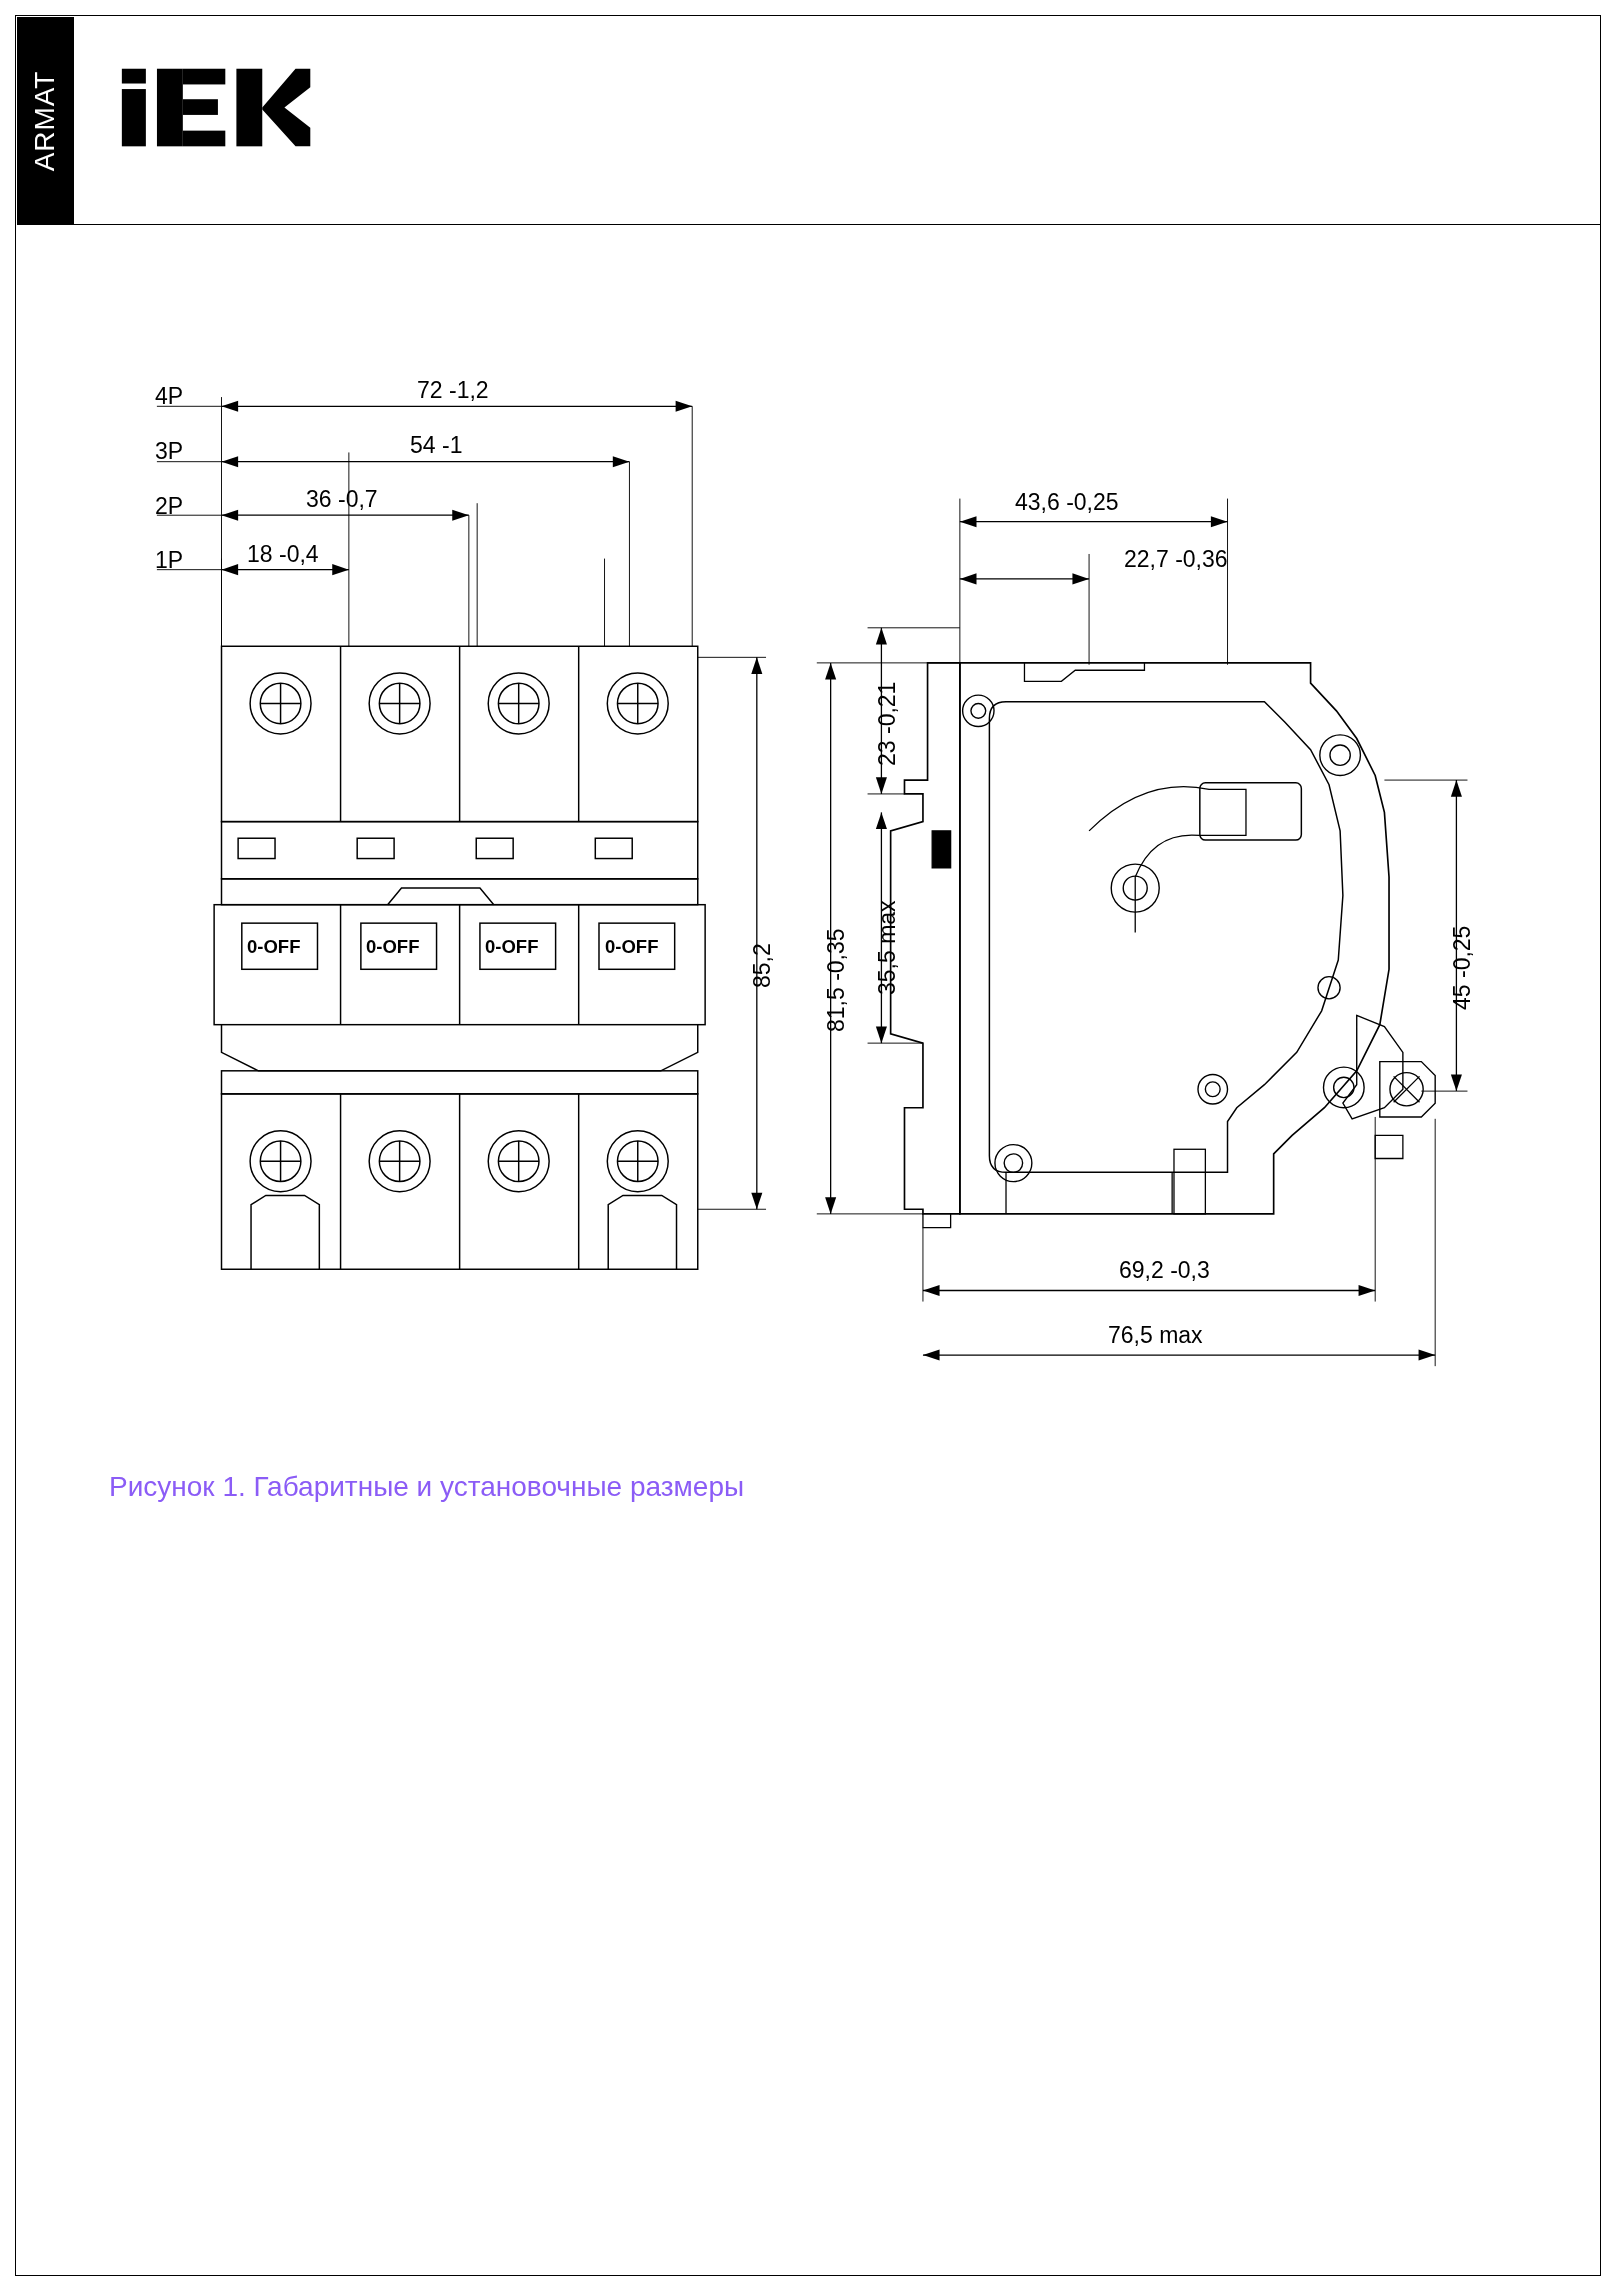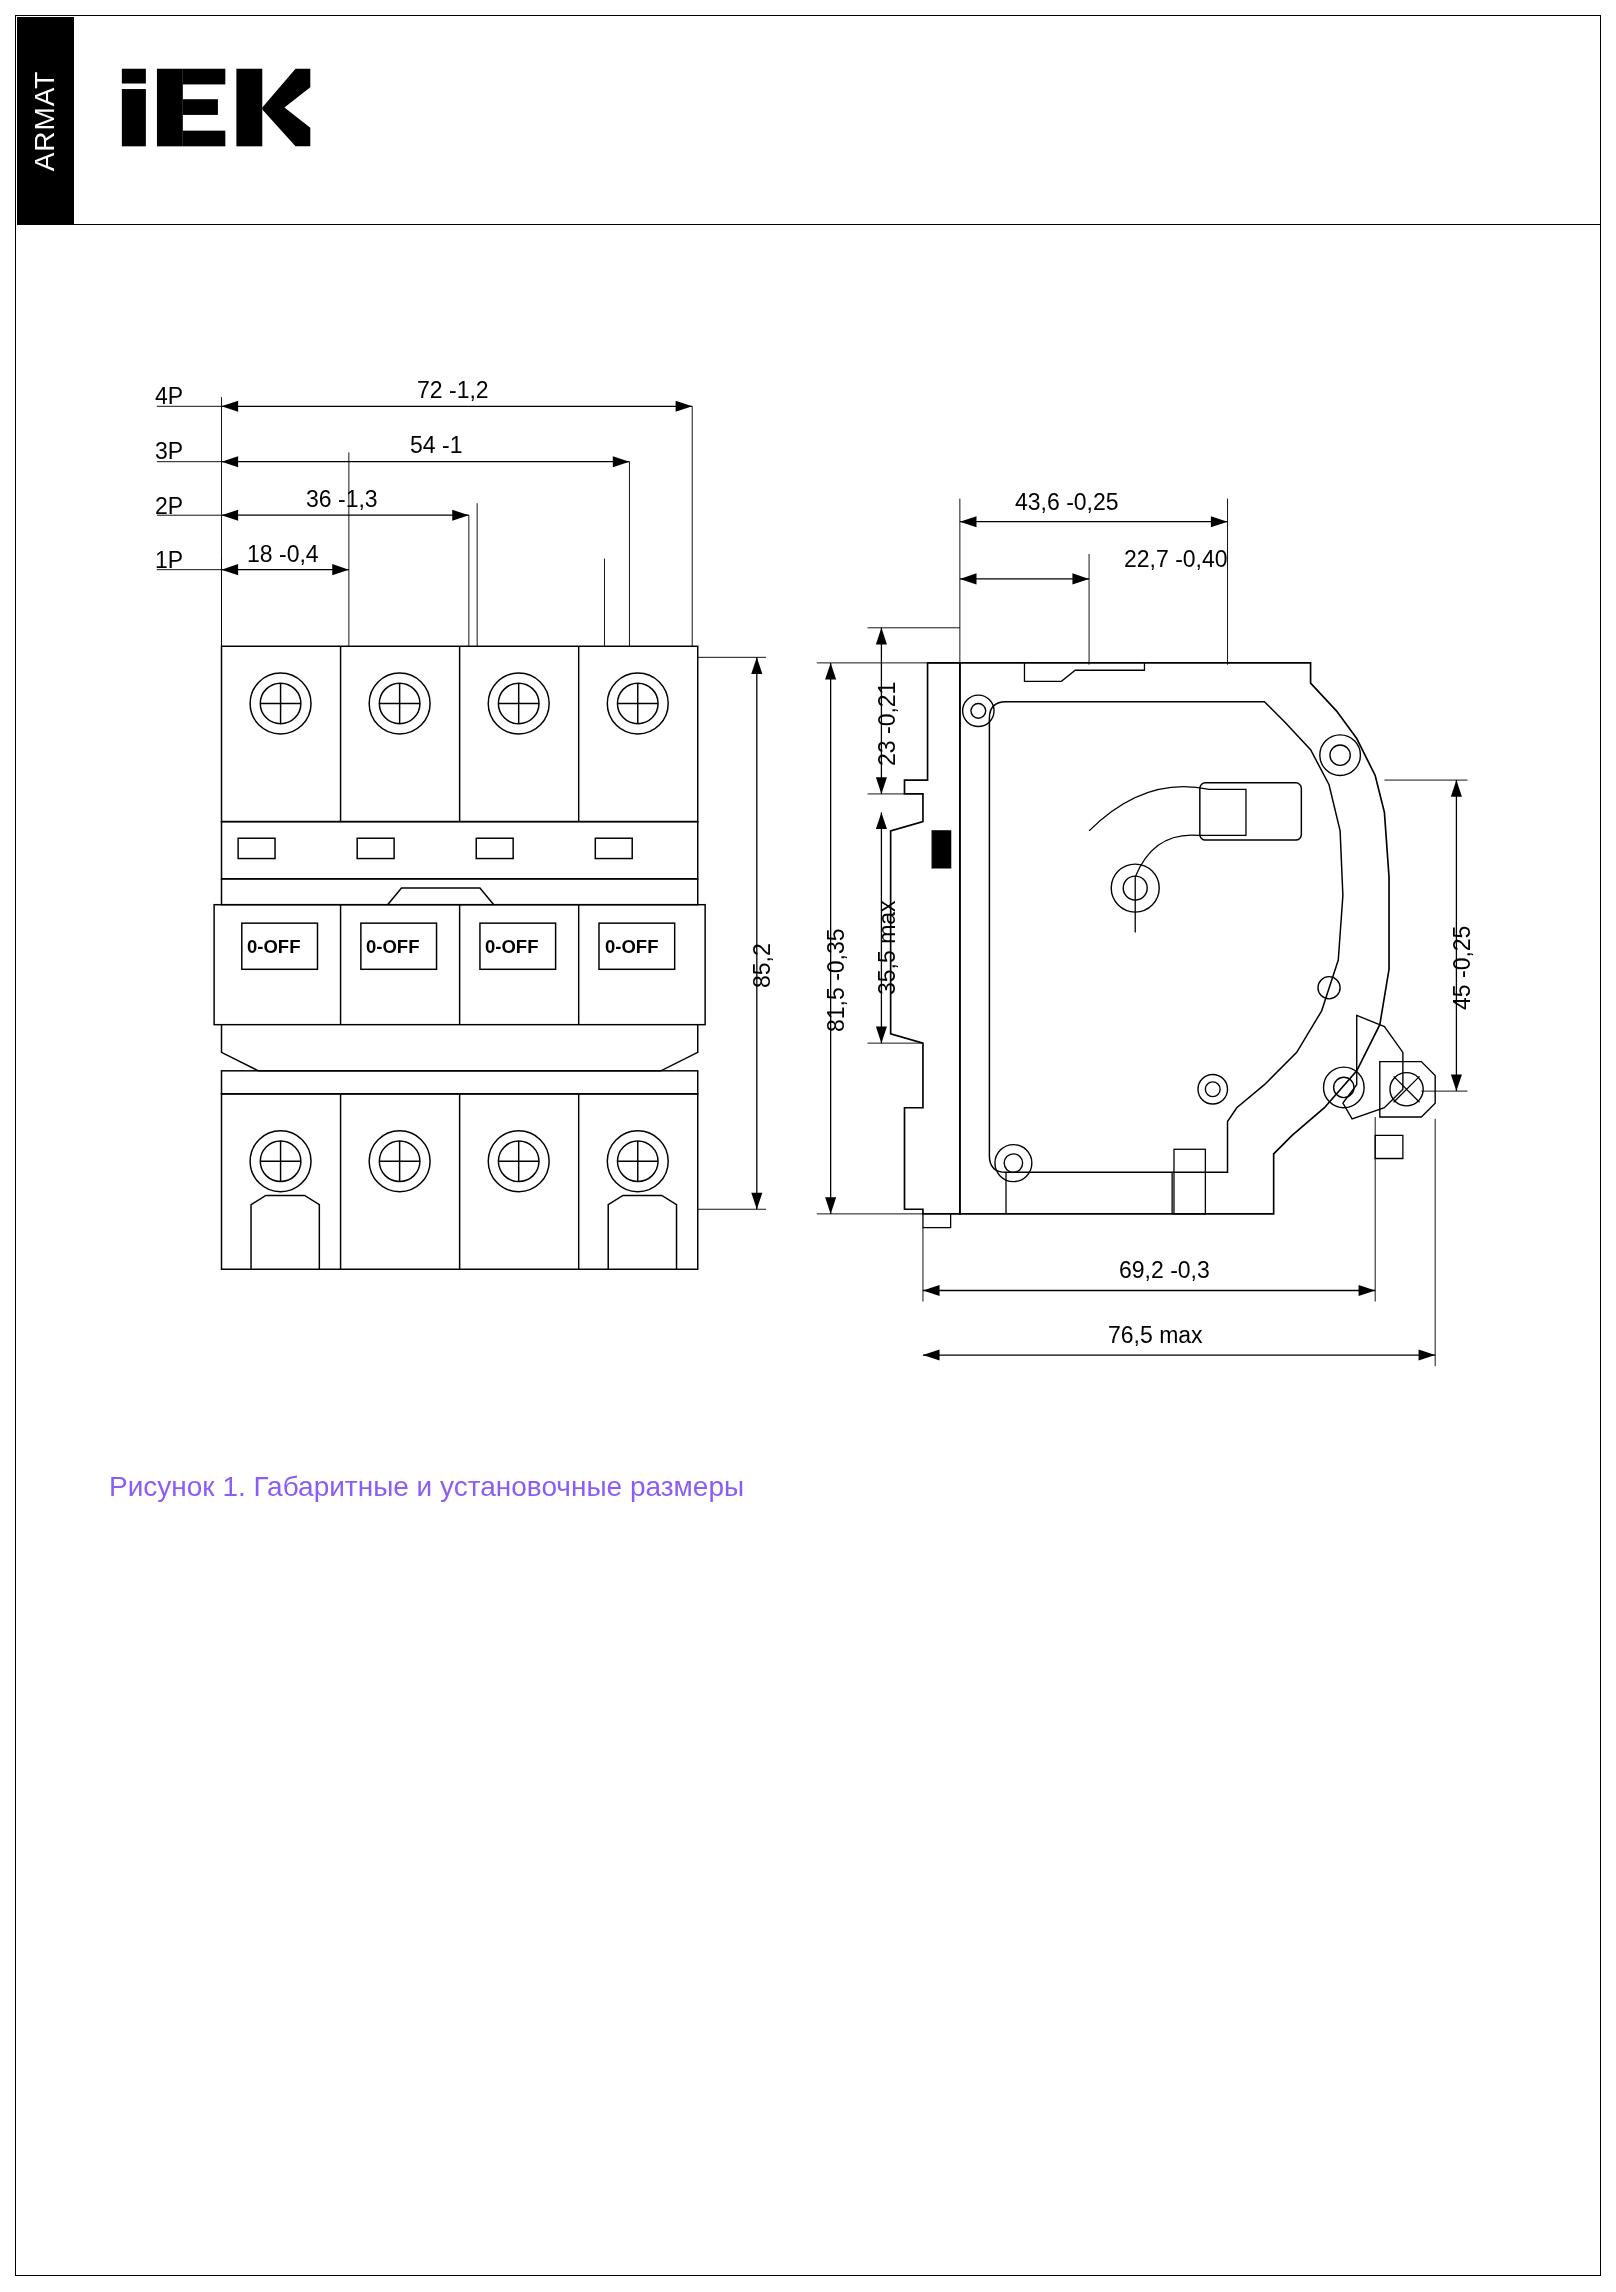--- a/index.html
+++ b/index.html
@@ -395,32 +395,32 @@
   </g>
 </svg>
 
 <div class="pole-lbl" style="left:155px; top:383px;">4P</div>
 <div class="pole-lbl" style="left:155px; top:438px;">3P</div>
 <div class="pole-lbl" style="left:155px; top:493px;">2P</div>
 <div class="pole-lbl" style="left:155px; top:547px;">1P</div>
 
 <div class="dim" style="left:417px; top:377px;">72 -1,2</div>
 <div class="dim" style="left:377px; top:432px;margin-left:33px;">54 -1</div>
-<div class="dim" style="left:306px; top:486px;">36 -1,3</div>
+<div class="dim" style="left:306px; top:486px;">36 -0,7</div>
 <div class="dim" style="left:247px; top:541px;">18 -0,4</div>
 
 <div class="off-lbl" style="left:247px; top:936px;">0-OFF</div>
 <div class="off-lbl" style="left:366px; top:936px;">0-OFF</div>
 <div class="off-lbl" style="left:485px; top:936px;">0-OFF</div>
 <div class="off-lbl" style="left:605px; top:936px;">0-OFF</div>
 
 <div class="dim rot" style="left:749px; top:988px;">85,2</div>
 
 <div class="dim" style="left:1015px; top:489px;">43,6 -0,25</div>
-<div class="dim" style="left:1124px; top:546px;">22,7 -0,40</div>
+<div class="dim" style="left:1124px; top:546px;">22,7 -0,36</div>
 
 <div class="dim rot" style="left:874px; top:766px;">23 -0,21</div>
 <div class="dim rot" style="left:874px; top:995px;">35,5 max</div>
 <div class="dim rot" style="left:823px; top:1032px;">81,5 -0,35</div>
 <div class="dim rot" style="left:1449px; top:1010px;">45 -0,25</div>
 
 <div class="dim" style="left:1119px; top:1257px;">69,2 -0,3</div>
 <div class="dim" style="left:1108px; top:1322px;">76,5 max</div>
 
 <div class="caption">Рисунок 1. Габаритные и установочные размеры</div>

